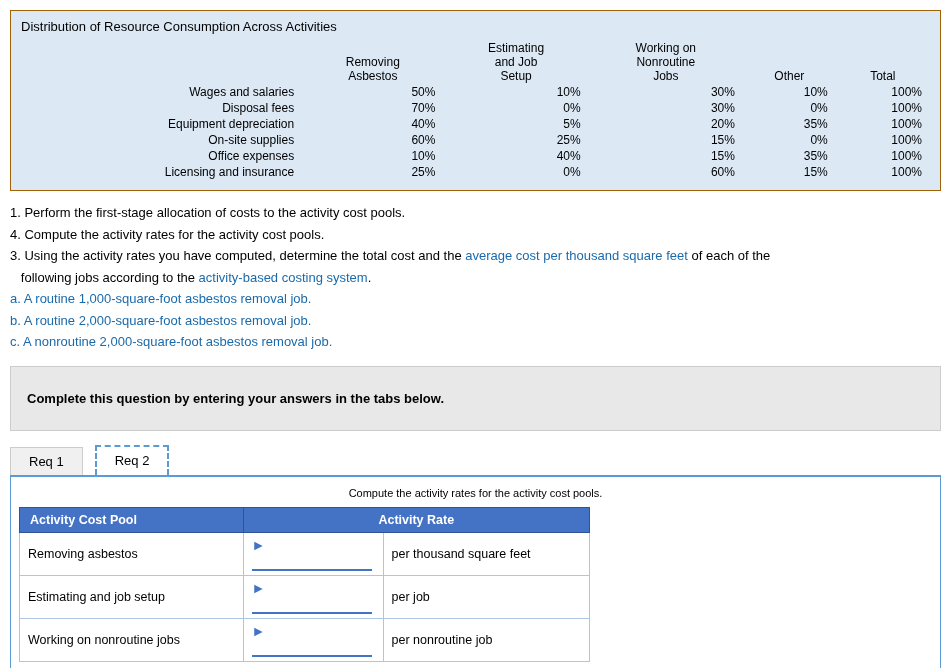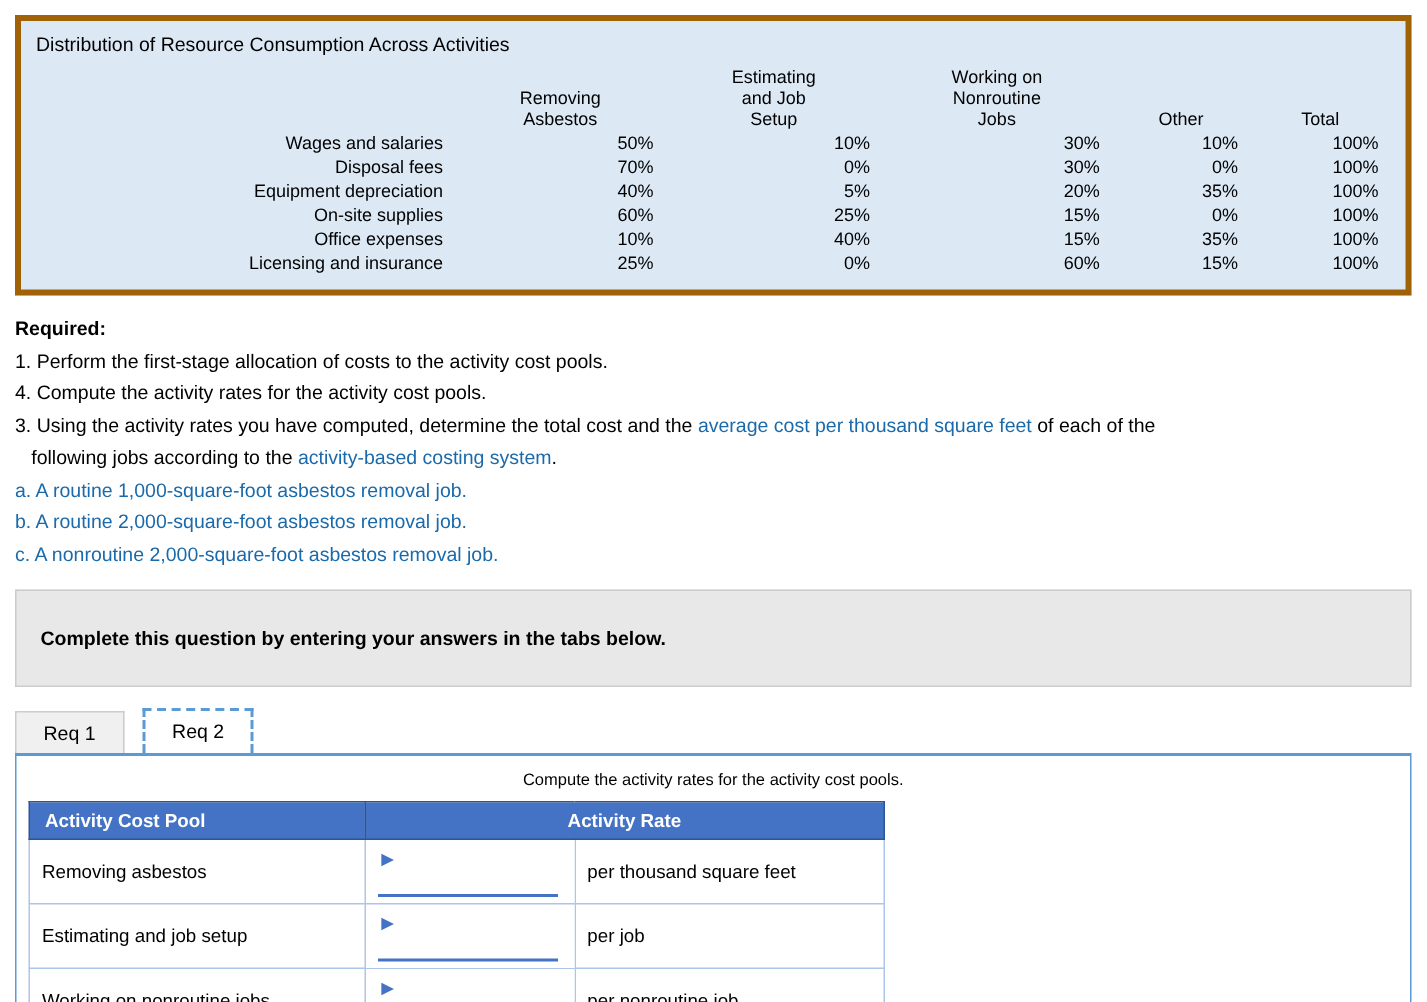--- a/index.html
+++ b/index.html
@@ -8,21 +8,21 @@
       font-size: 13px;
       background: #fff;
       color: #000;
       width: 951px;
       min-height: 668px;
       padding: 10px;
     }
 
     
     .distribution-section {
-      border: 4px solid #a16207;
+      border: 1px solid #a16207;
       background: #dce9f5;
       padding: 8px 10px 10px 10px;
       margin-bottom: 12px;
     }
     .distribution-title {
       font-size: 13px;
       margin-bottom: 6px;
     }
     .dist-table {
       border-collapse: collapse;
@@ -222,21 +222,20 @@
       <td>0%</td>
       <td>60%</td>
       <td>15%</td>
       <td>100%</td>
     </tr>
       </tbody>
   </table>
 </div>
 
 <div class="required-section">
-  <p><span class="required-bold">Required:</span></p>
   <p>1. Perform the first-stage allocation of costs to the activity cost pools.</p>
   <p>4. Compute the activity rates for the activity cost pools.</p>
   <p>3. Using the activity rates you have computed, determine the total cost and the <span class="link-blue">average cost per thousand square feet</span> of each of the</p>
   <p>&nbsp;&nbsp;&nbsp;following jobs according to the <span class="link-blue">activity-based costing system</span>.</p>
   <p style="color:#1a6aab">a. A routine 1,000-square-foot asbestos removal job.</p>
   <p style="color:#1a6aab">b. A routine 2,000-square-foot asbestos removal job.</p>
   <p style="color:#1a6aab">c. A nonroutine 2,000-square-foot asbestos removal job.</p>
 </div>
 
 <div class="complete-box">

